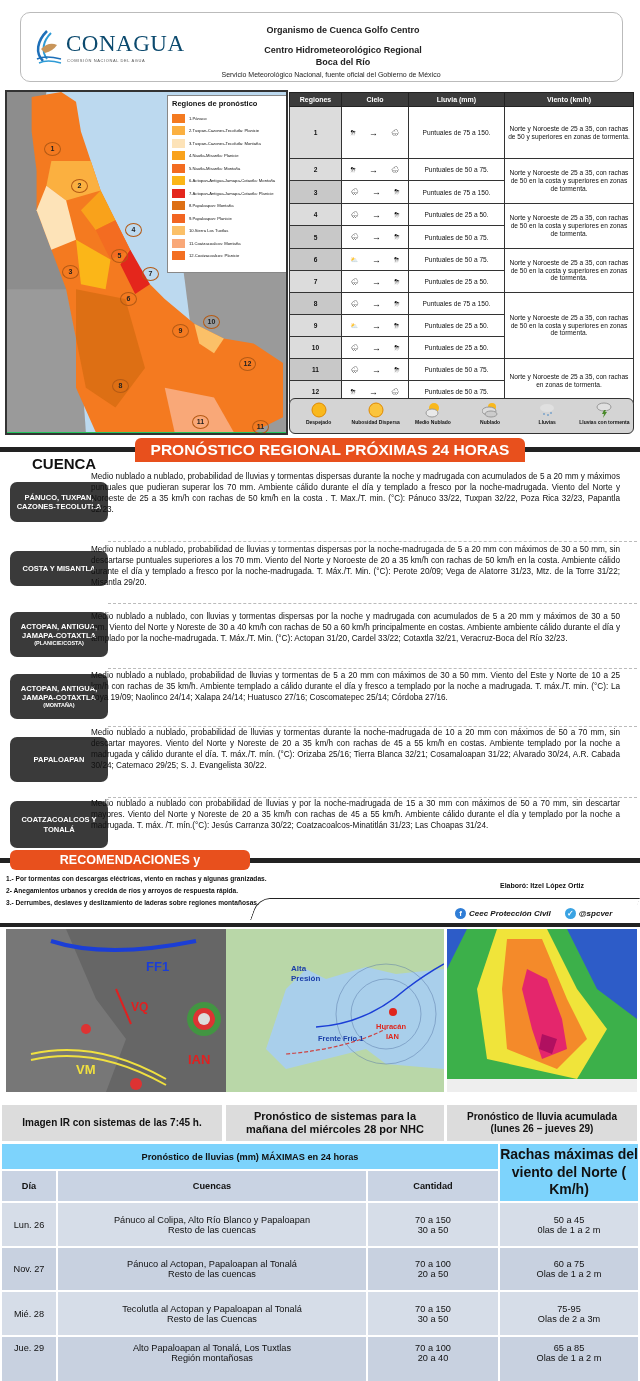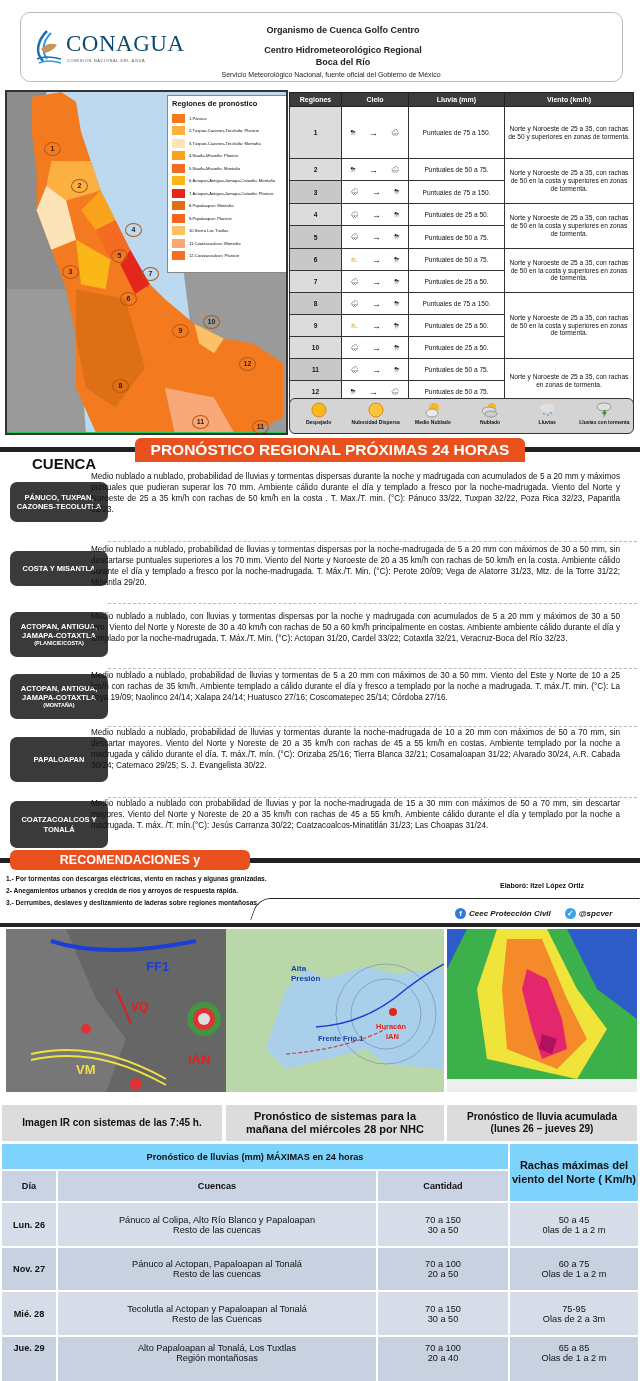--- a/index.html
+++ b/index.html
@@ -54,21 +54,21 @@
 
 .img-panel{position:absolute;top:929px;height:163px;overflow:hidden}
 .caption{position:absolute;top:1105px;height:36px;background:#dcdcdc;font-weight:bold;text-align:center;display:flex;align-items:center;justify-content:center;line-height:1.2}
 
 .rtab{position:absolute;left:0;top:1142px;width:640px;border-collapse:collapse;font-size:9.2px}
 .rtab td,.rtab th{text-align:center;border:2px solid #fff}
 .rtab .h1{background:#7dd3fc;font-weight:bold;height:27px}
 .rtab .h2{background:#c9d3e3;font-weight:bold;height:32px}
 .rtab .rw1 td{background:#d6dde8;height:45px}
 .rtab .rw2 td{background:#c8d1e0;height:44px}
-.rtab .day{font-weight:bold}
+.rtab .day{font-weight:normal}
 </style>
 </head>
 <body>
 
 <div class="abs hdr">
   <div class="abs logo">
     <svg class="logo-mark" viewBox="0 0 30 36">
       <path d="M14 2 C4 12 2 24 10 32" stroke="#1d6fb8" stroke-width="2.5" fill="none"></path>
       <path d="M18 4 C10 12 8 22 14 30" stroke="#2e9bd6" stroke-width="2" fill="none"></path>
       <path d="M8 20 Q16 12 24 16 Q20 22 12 24 Z" fill="#c8955a"></path>
@@ -470,21 +470,21 @@
   </svg>
 </div>
 <div class="caption" style="left:2px;width:220px;font-size:10px">Imagen IR con sistemas de las 7:45 h.</div>
 <div class="caption" style="left:226px;width:218px;font-size:11px;padding:10px 14px">Pronóstico de sistemas para la mañana del miércoles 28 por NHC</div>
 <div class="caption" style="left:447px;width:190px;font-size:10px;padding:0 18px">Pronóstico de lluvia acumulada (lunes 26 – jueves 29)</div>
 
 <table class="rtab">
   <tbody>
       <tr>
     <th class="h1" colspan="3">Pronóstico de lluvias  (mm) MÁXIMAS en 24 horas</th>
-    <th class="h1" rowspan="2" style="width:130px;line-height:1.25;font-size:11px">Rachas máximas del viento del Norte ( Km/h)</th>
+    <th class="h1" rowspan="2" style="width:140px;line-height:1.25;font-size:14px">Rachas máximas del viento del Norte ( Km/h)</th>
   </tr>
   <tr>
     <th class="h2" style="width:56px">Día</th>
     <th class="h2">Cuencas</th>
     <th class="h2" style="width:132px">Cantidad</th>
   </tr>
   <tr class="rw1">
     <td class="day">Lun. 26</td>
     <td>
           <div>Pánuco al Colipa, Alto Río Blanco y Papaloapan</div>

